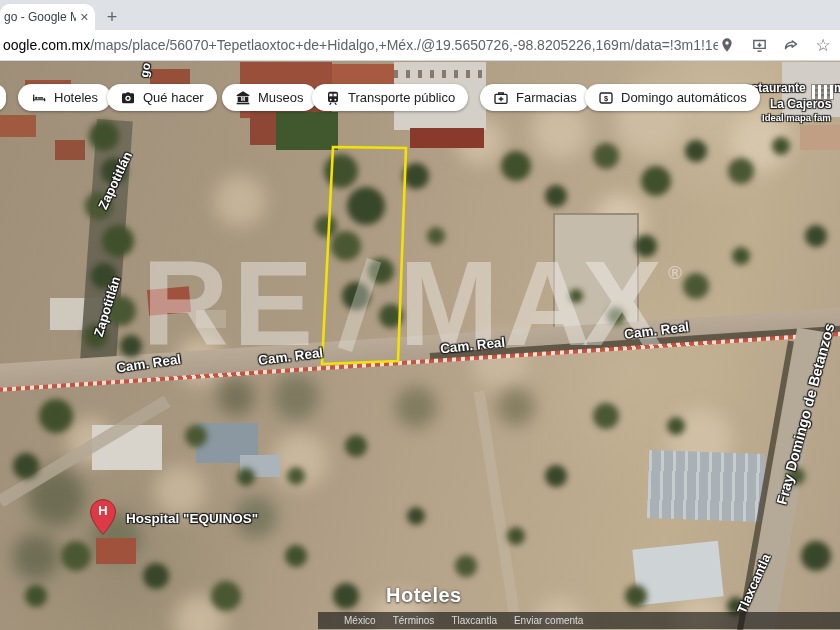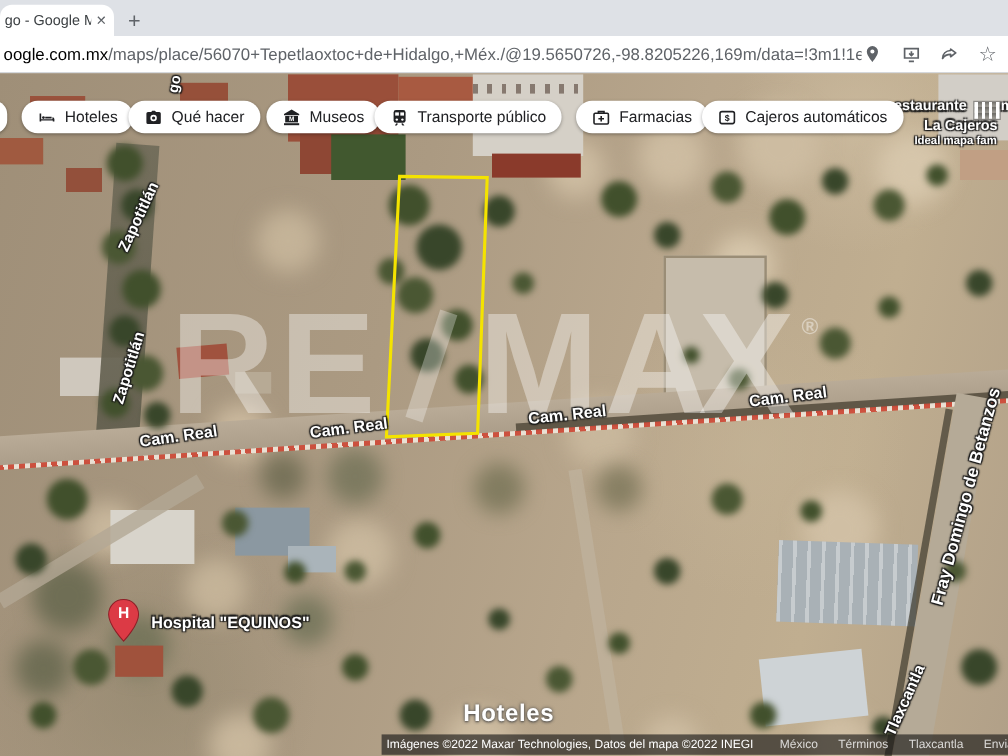--- a/index.html
+++ b/index.html
@@ -244,26 +244,25 @@
       </span>
     <span class="chip-label">Farmacias</span>
   </div>
   <div class="chip" style="left:585px">
     <span class="chip-ic">
         <svg viewBox="0 0 24 24" width="16" height="16">
           <rect x="3" y="4.5" width="18" height="15" rx="2.5" fill="none" stroke="#202124" stroke-width="2"></rect>
           <text x="12" y="16" text-anchor="middle" font-size="11" font-weight="bold" fill="#202124" font-family="Liberation Sans, sans-serif">$</text>
         </svg>
       </span>
-    <span class="chip-label">Cajeros automáticos</span>
+    <span class="chip-label">Domingo automáticos</span>
   </div>
 
   <div class="glogo">Hoteles</div>
   <div class="attrib">
-    <span>Imágenes ©2022 Maxar Technologies, Datos del mapa ©2022 INEGI</span>
     <span class="links">
       <span>México</span>
       <span>Términos</span>
       <span>Tlaxcantla</span>
       <span>Enviar comenta</span>
     </span>
   </div>
 </div>
 
 </body></html>

